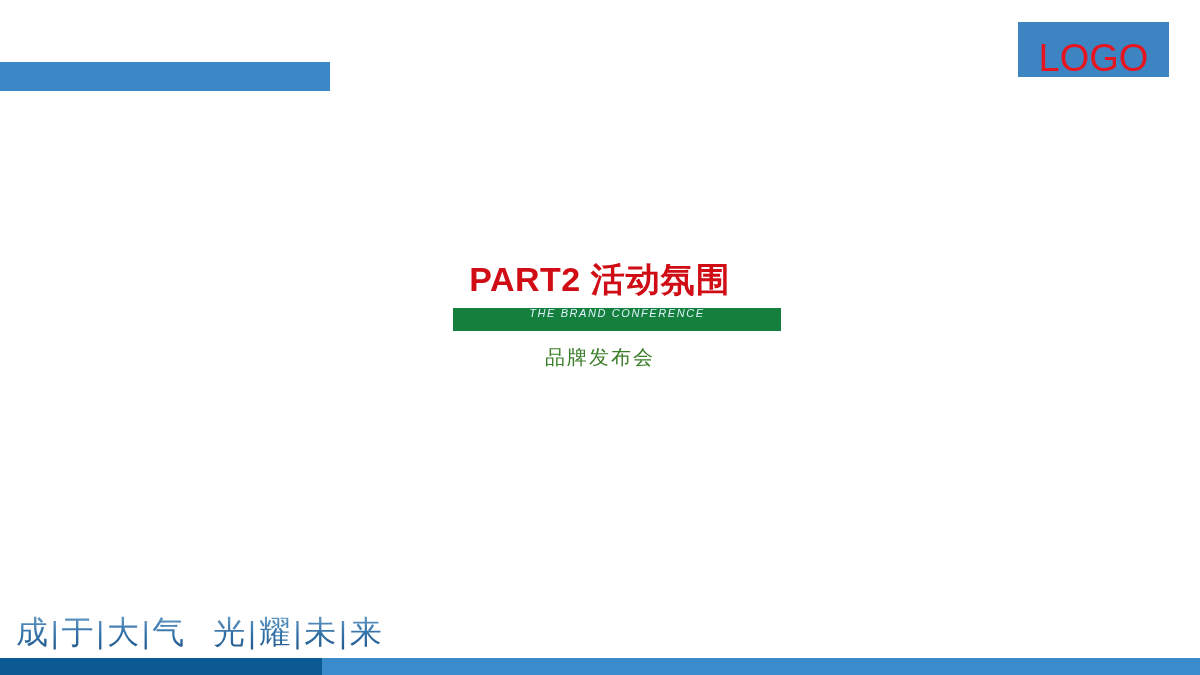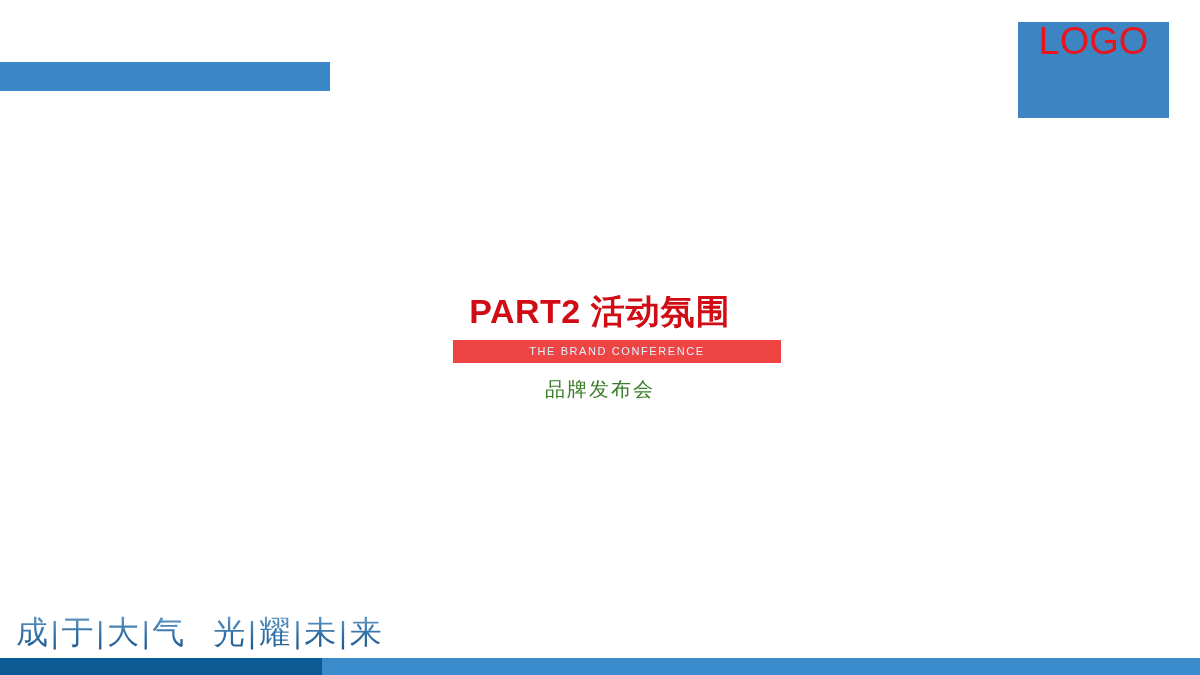--- a/index.html
+++ b/index.html
@@ -29,43 +29,42 @@
     height: 29px;
     background: #3b88c9;
   }
 
   
   .logo-box {
     position: absolute;
     left: 1018px;
     top: 22px;
     width: 151px;
-    height: 96px;
+    height: 55px;
     background: #3d85c2;
     display: flex;
-    align-items: flex-start;
+    align-items: flex-end;
     justify-content: center;
   }
   .logo-text {
     color: #e8141e;
     font-size: 38px;
     font-family: "Liberation Sans", sans-serif;
     font-weight: 400;
     letter-spacing: 0px;
     line-height: 1;
   }
 
   
   .center-block {
     position: absolute;
     left: 0;
     top: 258px;
     width: 1200px;
     text-align: center;
-    margin-top: 32px;
   }
 
   .main-title {
     color: #d00c15;
     font-size: 34px;
     font-weight: bold;
     font-family: "Liberation Sans", sans-serif;
     line-height: 42px;
     letter-spacing: 0.5px;
     white-space: nowrap;
@@ -74,24 +73,24 @@
     font-family: "DejaVu Sans", sans-serif;
     letter-spacing: 1px;
   }
 
   .subtitle-bar {
     position: absolute;
     left: 453px;
     top: 50px;
     width: 328px;
     height: 23px;
-    background: #ef4444;
+    background: #15803d;
     display: flex;
-    align-items: center;
     justify-content: center;
+    font-style: italic;
   }
   .subtitle-en {
     color: #dff1fd;
     font-size: 11px;
     font-family: "Liberation Sans", sans-serif;
     letter-spacing: 1.6px;
     white-space: nowrap;
     line-height: 1;
   }
 

